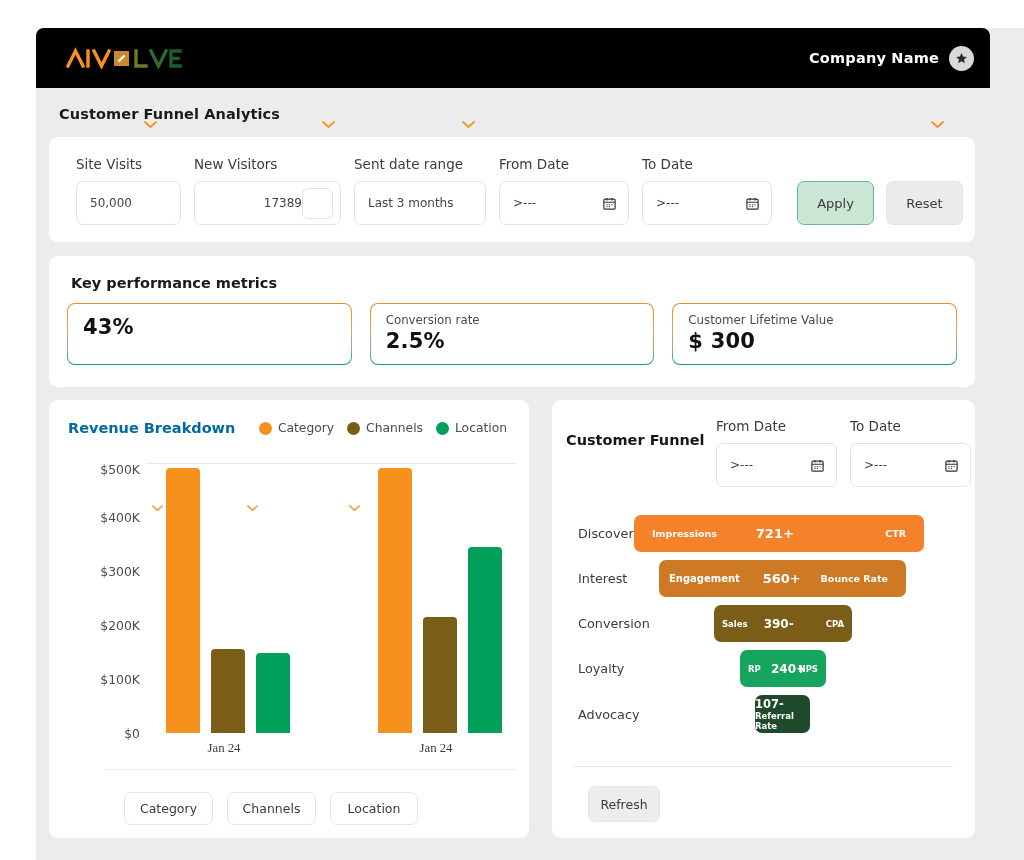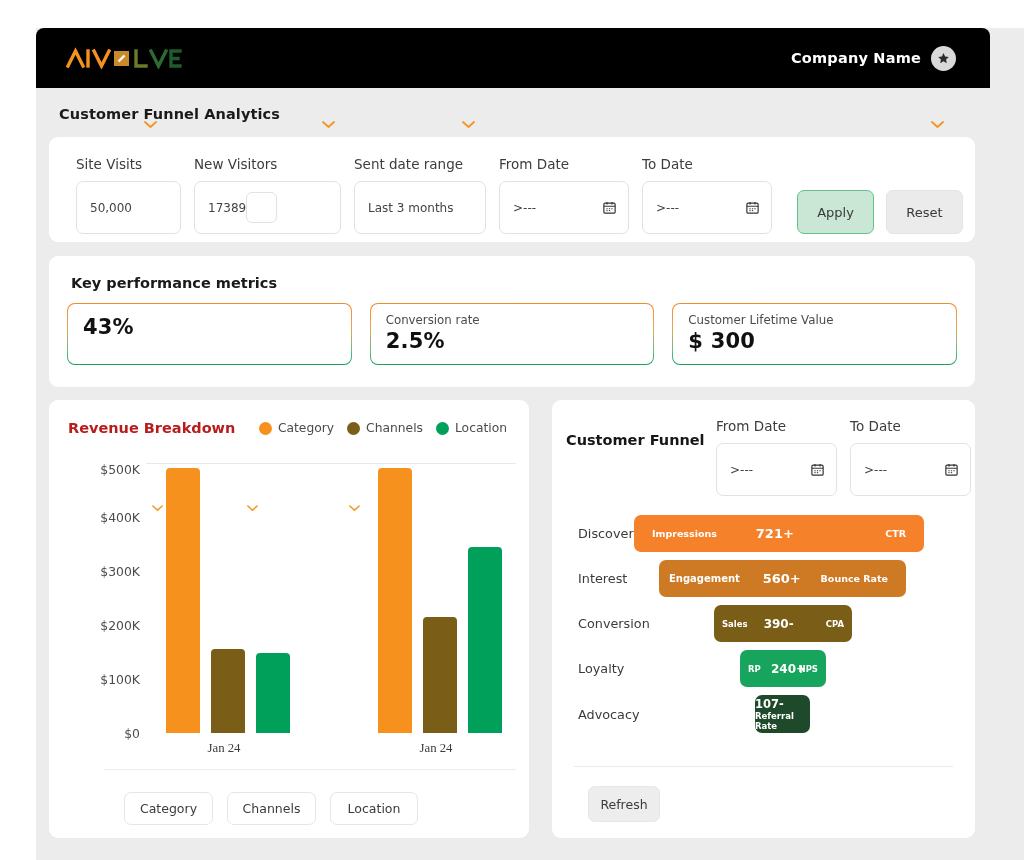--- a/index.html
+++ b/index.html
@@ -18,21 +18,21 @@
     background: #ececec;
   }
 
   
   .topbar {
     position: absolute; left: 36px; top: 28px;
     width: 954px; height: 60px;
     background: #000000;
     border-radius: 8px 8px 0 0;
     display: flex; align-items: center; justify-content: space-between;
-    padding: 0 34px 0 30px;
+    padding: 0 16px 0 30px;
   }
   .logo { display: flex; align-items: baseline; font-weight: 700;
     font-size: 19px; letter-spacing: .5px; }
   .logo svg { display:block; }
   .company-wrap { display: flex; align-items: center; gap: 10px; }
   .company-name { color: #ffffff; font-size: 14.5px; font-weight: 700; letter-spacing: .2px; }
   .star-badge {
     width: 25px; height: 25px; border-radius: 50%;
     background: #d9d9d9; display: flex; align-items: center; justify-content: center;
   }
@@ -50,26 +50,26 @@
 
   
   .card { position: absolute; background: #ffffff; border-radius: 9px; }
 
   
   .filter-card { left: 49px; top: 137px; width: 926px; height: 105px; }
   .filters { display: flex; align-items: flex-end; gap: 13px; padding: 19px 24px 0 27px; border-radius: 20px; }
   .field { display: flex; flex-direction: column; }
   .field-label { font-size: 13.5px; color: #3c3c3c; margin-bottom: 9px; font-weight: 400; }
   .input-box {
-    height: 53px; border: 1px solid #e2e2e2; border-radius: 7px;
+    height: 44px; border: 1px solid #e2e2e2; border-radius: 7px;
     background: #fff; display: flex; align-items: center;
     padding: 0 13px; font-size: 12px; color: #444;
   }
   .w-site { width: 105px; }
-  .w-new  { width: 147px; justify-content: flex-start; padding-right: 7px; }
+  .w-new  { width: 147px; justify-content: flex-end; padding-right: 7px; }
   .w-sent { width: 132px; }
   .w-date { width: 130px; justify-content: space-between; padding-right: 11px; }
   .stepper-box { width: 31px; height: 31px; border: 1px solid #e2e2e2; border-radius: 6px; background:#fff; }
   .cal-icon svg { display: block; }
   .btn {
     height: 44px; border-radius: 7px; font-size: 13px; color: #3a3a3a;
     display: flex; align-items: center; justify-content: center;
     border: 1px solid #e2e2e2; background: #f0f0f0; cursor: pointer;
   }
   .btn-apply { width: 77px; background: #c9e7d4; border-color: #63c08b; }
@@ -86,21 +86,21 @@
       linear-gradient(#fff,#fff) padding-box,
       linear-gradient(180deg,#f08a2b 0%, #f3a255 38%, #5bbf87 78%, #19a05a 100%) border-box;
     border: 1.5px solid transparent;
   }
   .kpi-label { font-size: 11.8px; color: #4a4a4a; }
   .kpi-value { font-size: 21px; font-weight: 800; color: #111; margin-top: 2px; letter-spacing: .2px; }
 
   
   .rev-card { left: 49px; top: 400px; width: 480px; height: 438px; }
   .rev-head { display: flex; align-items: center; justify-content: space-between; padding: 20px 22px 0 19px; }
-  .rev-title { font-size: 14.5px; font-weight: 700; color: #b91c1c; }
+  .rev-title { font-size: 14.5px; font-weight: 700; color: #0369a1; }
   .legend { display: flex; align-items: center; gap: 13px; }
   .legend-item { display: flex; align-items: center; gap: 6px; font-size: 12.3px; color: #4b4b4b; }
   .dot { width: 13px; height: 13px; border-radius: 50%; display:block; }
 
   .plot { position: absolute; left: 19px; top: 63px; width: 456px; height: 310px; }
   .plot-top-line { position: absolute; left: 78px; right: 8px; top: 0; height: 1px; background: #e8e8e8; }
   .ylabels { position: absolute; left: 0; top: 0; width: 72px; height: 270px; }
   .ylab { position: absolute; right: 0; font-size: 12.4px; color: #4c4c4c; transform: translateY(-50%); }
   .bars { position: absolute; left: 82px; top: 0; right: 0; height: 270px; font-family: Liberation Serif, serif; }
   .group { position: absolute; bottom: 0; display: flex; align-items: flex-end; gap: 11px; }

